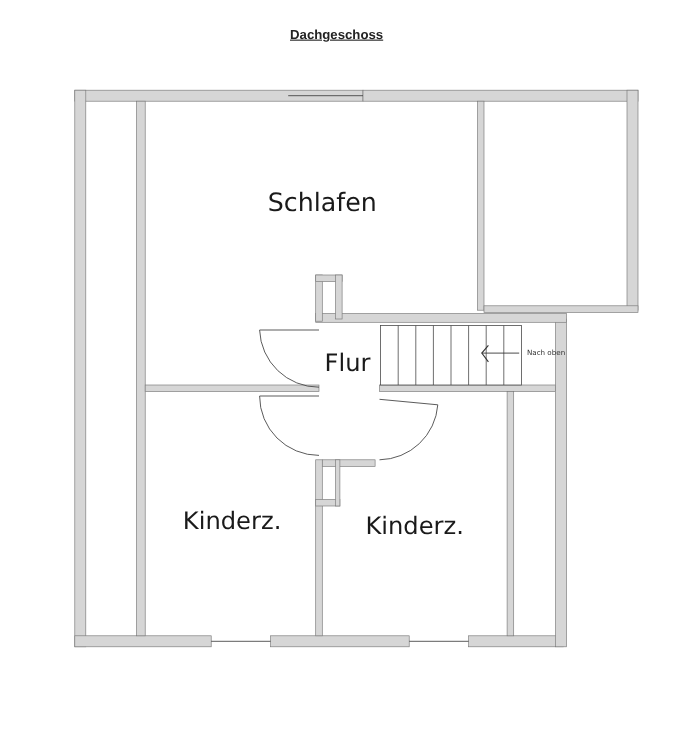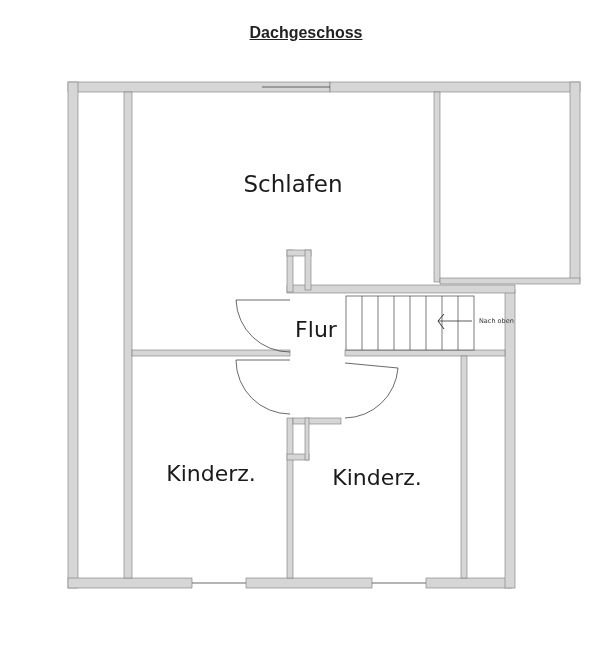--- a/index.html
+++ b/index.html
@@ -1,18 +1,18 @@
 <!DOCTYPE html>
 <html><head>
 <meta charset="utf-8">
 <style>
   html, body { margin: 0; padding: 0; background: #ffffff; }
   body { width: 612px; height: 667px; position: relative; overflow: hidden; font-family: "DejaVu Sans", sans-serif; }
   #title { position: absolute; top: 24px; left: 0; width: 612px; text-align: center;
-           font-family: "Liberation Sans", sans-serif; font-weight: bold; font-size: 16px;
+           font-family: "Liberation Sans", sans-serif; font-weight: bold; font-size: 12px;
            text-decoration: underline; color: #222; }
   svg { position: absolute; left: 0; top: 0; }
   .room-label { font-family: "DejaVu Sans", sans-serif; fill: #1a1a1a; }
 </style>
 </head>
 <body>
 
 <div id="title">Dachgeschoss</div>
 
 <svg id="plan" width="612" height="667" viewBox="0 0 612 667" xmlns="http://www.w3.org/2000/svg">

